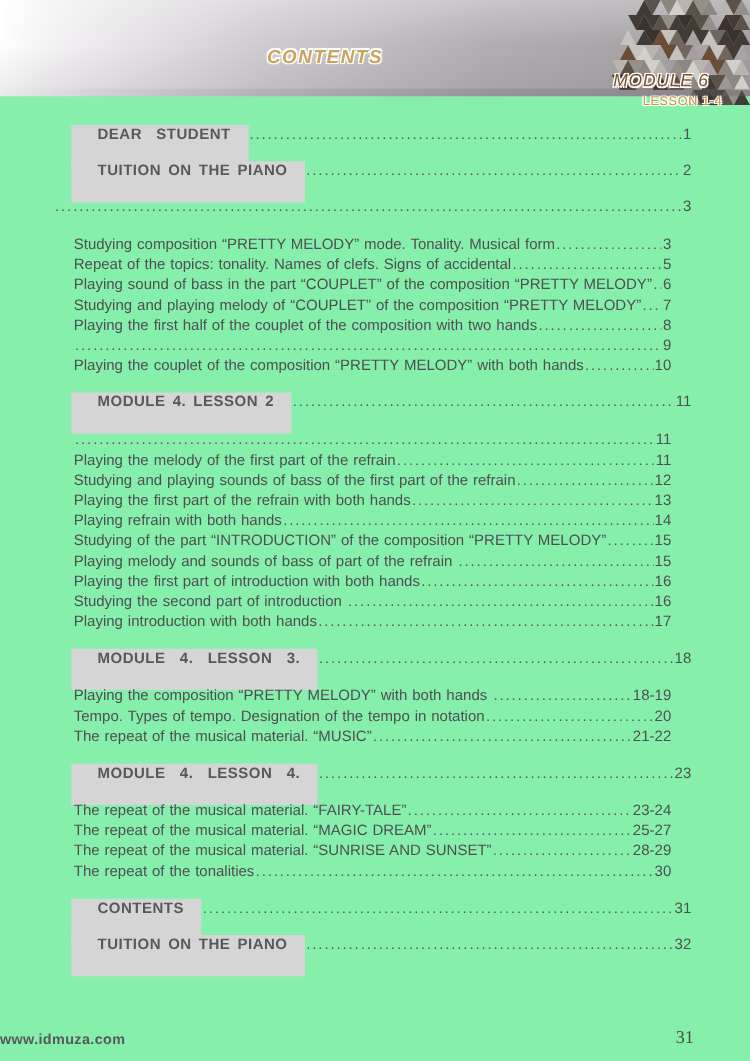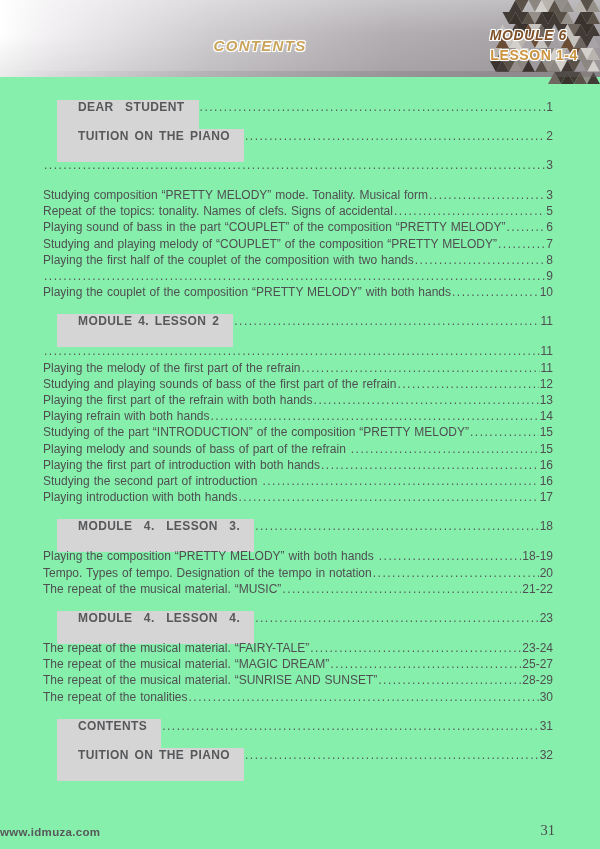--- a/index.html
+++ b/index.html
@@ -19,35 +19,36 @@
     background:linear-gradient(to right, rgba(120,116,120,0) 0%, rgba(120,116,120,.22) 45%, rgba(105,101,105,.35) 100%);
   }
   .banner-title{
     position:absolute;top:37px;left:0;width:520px;text-align:center;
     font-size:15px;font-weight:bold;font-style:italic;letter-spacing:1.3px;
     color:#c9a45c;
     text-shadow:-1px -1px 0 #fff,1px -1px 0 #fff,-1px 1px 0 #fff,1px 1px 0 #fff,0 0 3px #fff;
   }
   .mosaic{position:absolute;top:0;right:0;}
   .module-badge,.lesson-badge{
-    position:absolute;font-weight:700;
+    position:absolute;font-weight:400;
     text-shadow:-1px -1px 0 #fff,1px -1px 0 #fff,-1px 1px 0 #fff,1px 1px 0 #fff,0 0 2px #fff;
     white-space:pre;
+    margin-top:29px;
   }
   .module-badge{top:27px;right:33px;font-size:14px;font-style:italic;color:#7f5128;letter-spacing:.6px;}
-  .lesson-badge{top:47px;right:22px;font-size:14px;color:#cd9440;letter-spacing:.6px;}
+  .lesson-badge{top:47px;right:22px;font-size:10px;color:#cd9440;letter-spacing:.6px;}
   
   .toc{position:absolute;left:43px;right:47px;top:78px;padding-top:8px;}
   .toc-heading-row{display:flex;align-items:baseline;height:15px;margin:14px 0;}
   .h-label{
     display:inline-block;margin-left:14px;padding:0 14px 0 21px;height:33px;line-height:15px;
     background:#d5d5d5;color:#57585a;font-size:12px;font-weight:bold;
     letter-spacing:.4px;word-spacing:2px;white-space:pre;flex-shrink:0;
   }
-  .items-block{margin:14px 0;}
+  .items-block{margin:14px 16px;}
   .toc-item-row{display:flex;align-items:baseline;line-height:16.2px;}
   .i-label{font-size:12px;color:#4f4f51;word-spacing:.6px;white-space:pre;flex-shrink:0;}
   .leader{flex:1;overflow:hidden;white-space:nowrap;margin:0 1px;color:#55565a;font-size:12px;}
   .leader::after{
     content:"..................................................................................................................................................................................";
     letter-spacing:1.5px;
   }
   .page-num{font-size:12px;color:#4f4f51;flex-shrink:0;}
   
   .footer-site{

